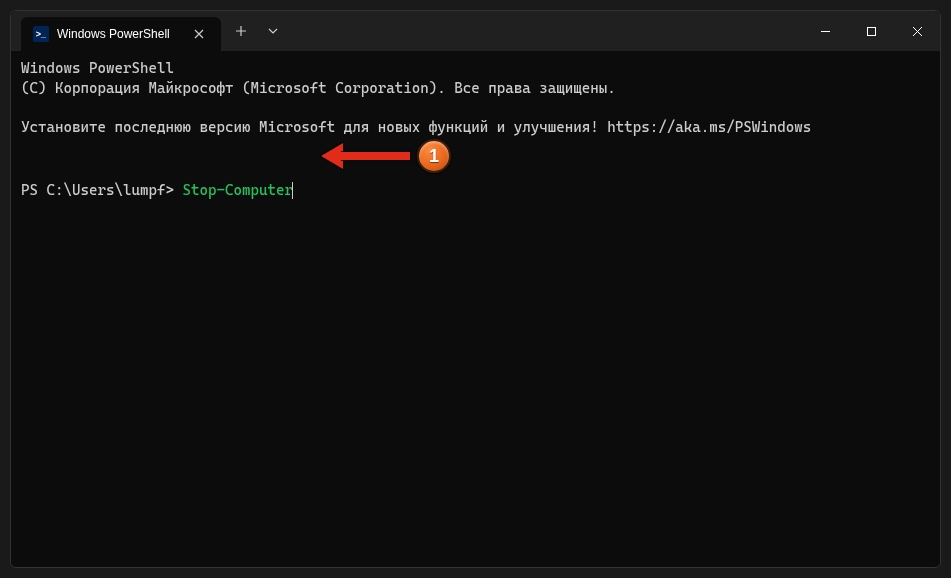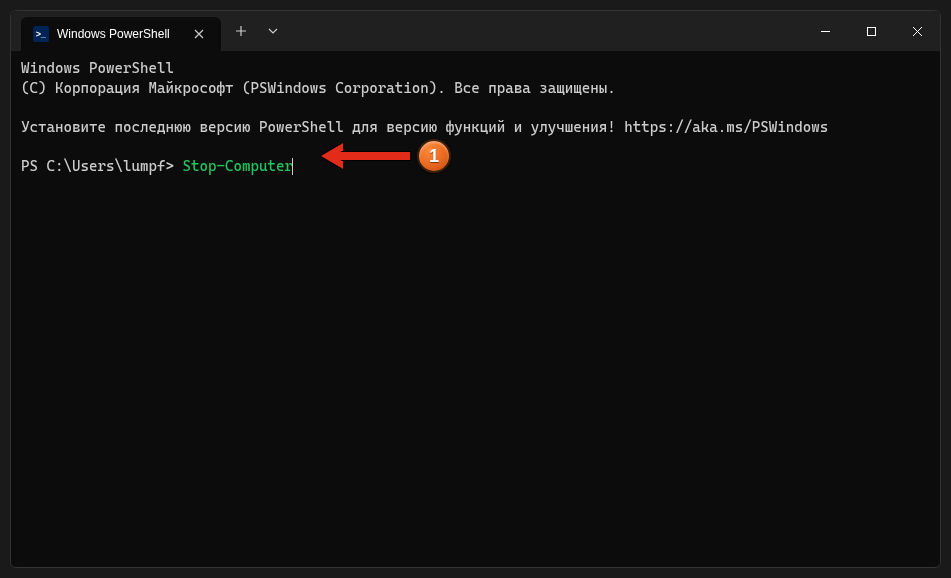--- a/index.html
+++ b/index.html
@@ -116,21 +116,21 @@
       background: #0c0c0c;
       padding: 8px 10px;
       font-family: 'Cascadia Mono', 'Consolas', monospace;
       font-size: 14.5px;
       line-height: 1.35;
       color: #cccccc;
       position: relative;
       border-radius: 0 0 6px 6px;
     }
     .line { white-space: pre; }
-    .prompt-line { display: flex; align-items: center; }
+    .prompt-line { display: flex; align-items: center; margin-top: 24px; }
     .prompt { color: #cccccc; }
     .command { color: #22c55e; }
     .cursor {
       display: inline-block;
       width: 1px;
       height: 17px;
       background: #cccccc;
       vertical-align: middle;
       margin-left: -1px;
     }
@@ -226,23 +226,23 @@
       <div class="win-btn close">
         <svg width="11" height="11" viewBox="0 0 11 11">
             <path d="M1 1 L10 10 M10 1 L1 10" stroke="#fff" stroke-width="1"></path>
           </svg>
       </div>
     </div>
   </div>
 
   <div class="terminal">
     <div class="line">Windows PowerShell</div>
-    <div class="line">(C) Корпорация Майкрософт (PSWindows Corporation). Все права защищены.</div>
+    <div class="line">(C) Корпорация Майкрософт (Microsoft Corporation). Все права защищены.</div>
     <div class="line">&nbsp;</div>
-    <div class="line">Установите последнюю версию PowerShell для версию функций и улучшения! https://aka.ms/PSWindows</div>
+    <div class="line">Установите последнюю версию Microsoft для новых функций и улучшения! https://aka.ms/PSWindows</div>
     <div class="line">&nbsp;</div>
     <div class="line prompt-line">
       <span class="prompt">PS C:\Users\lumpf&gt; </span><span class="command">Stop-Computer</span><span class="cursor"></span>
     </div>
 
     <div class="annotation">
       <div class="arrow">
         <div class="arrow-head"></div>
         <div class="arrow-shaft"></div>
       </div>

